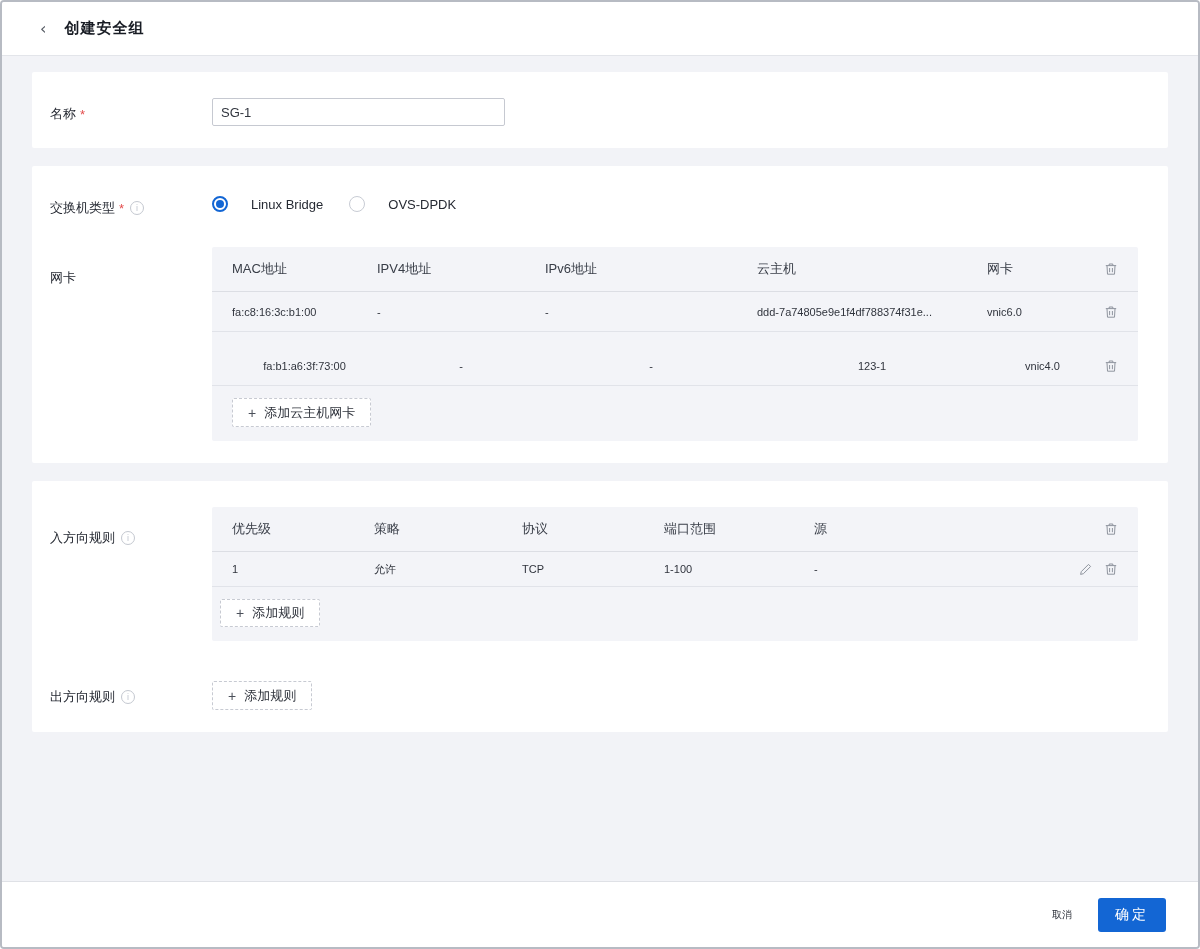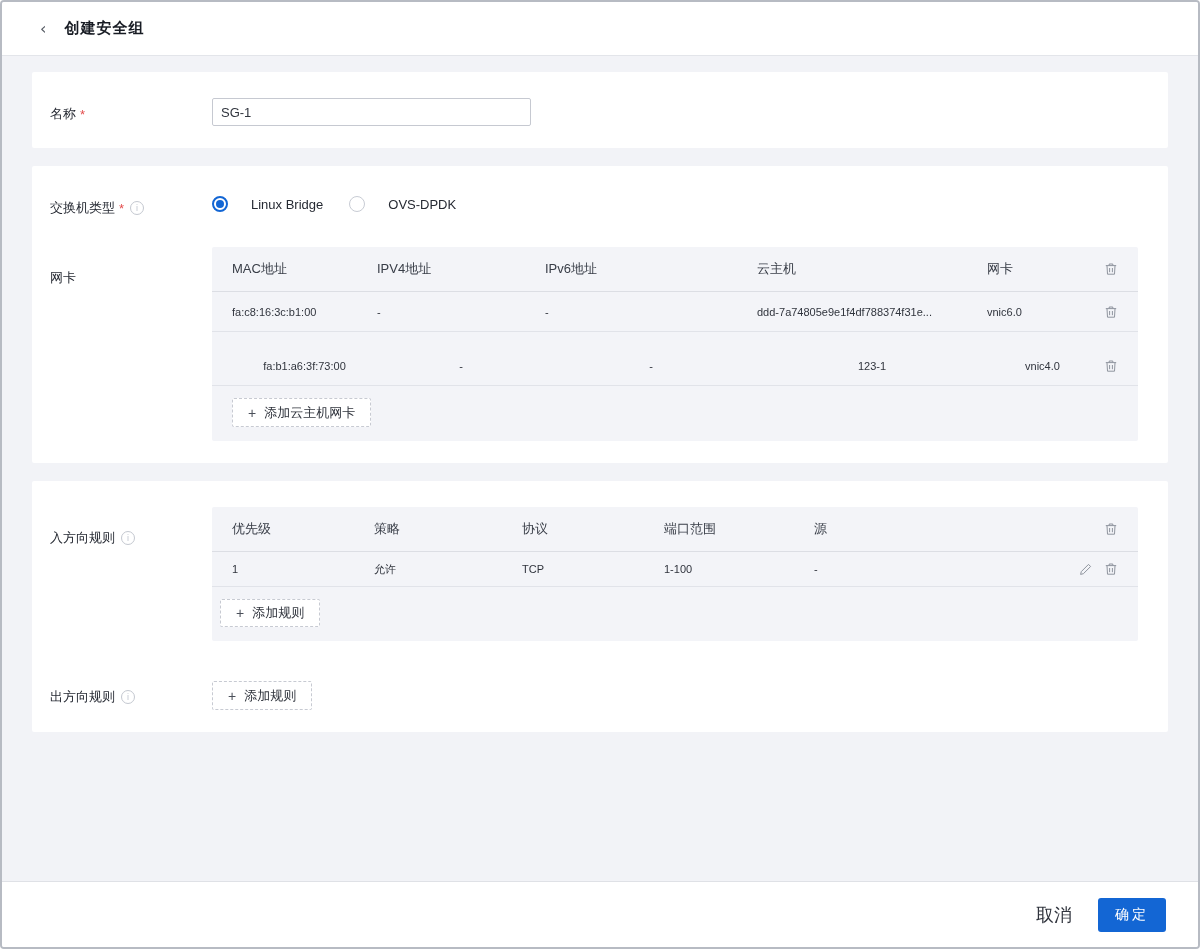--- a/index.html
+++ b/index.html
@@ -50,21 +50,21 @@
   .info-icon {
     display: inline-block; width: 14px; height: 14px;
     border: 1px solid #c4c8d0; border-radius: 50%;
     color: #c4c8d0; font-size: 9px; line-height: 12px;
     text-align: center; font-style: normal; margin-left: 2px;
     flex: 0 0 14px;
   }
   .field-area { flex: 1 1 auto; min-width: 0; margin-right: 12px; }
   
   .text-input {
-    width: 319px; height: 28px;
+    width: 293px; height: 28px;
     border: 1px solid #c6c9d1; border-radius: 2px;
     padding: 0 8px; font-size: 13px; color: #30343d;
     font-family: "Liberation Sans", sans-serif;
     background: #fff; outline: none;
   }
   .textarea-wrap { display: flex; align-items: flex-end; gap: 8px; }
   .desc-textarea {
     width: 307px; height: 70px;
     border: 1px solid #c6c9d1; border-radius: 2px;
     padding: 4px 8px; font-size: 13px; color: #30343d;
@@ -112,21 +112,21 @@
   .dashed-btn .plus { font-size: 14px; color: #4a4f59; }
   .add-nic-btn { margin: 12px 0 0 20px; }
   .add-rule-full { display: flex; margin: 12px 8px 0 8px; height: 28px; }
   
   .footer {
     flex: 0 0 66px; height: 66px;
     background: #fff; border-top: 1px solid #dfe1e6;
     display: flex; align-items: center; justify-content: flex-end;
     padding-right: 32px; gap: 26px;
   }
-  .cancel-btn { font-size: 18px; color: #30343d; cursor: pointer; background: none; border: none;
+  .cancel-btn { font-size: 10px; color: #30343d; cursor: pointer; background: none; border: none;
     font-family: "Liberation Sans", sans-serif; }
   .confirm-btn {
     background: #1366d4; color: #fff; border: none; border-radius: 3px;
     font-size: 14px; padding: 8px 17px; cursor: pointer; letter-spacing: 3px;
     font-family: "Liberation Sans", sans-serif;
   }
 </style>
 </head>
 <body>
 

